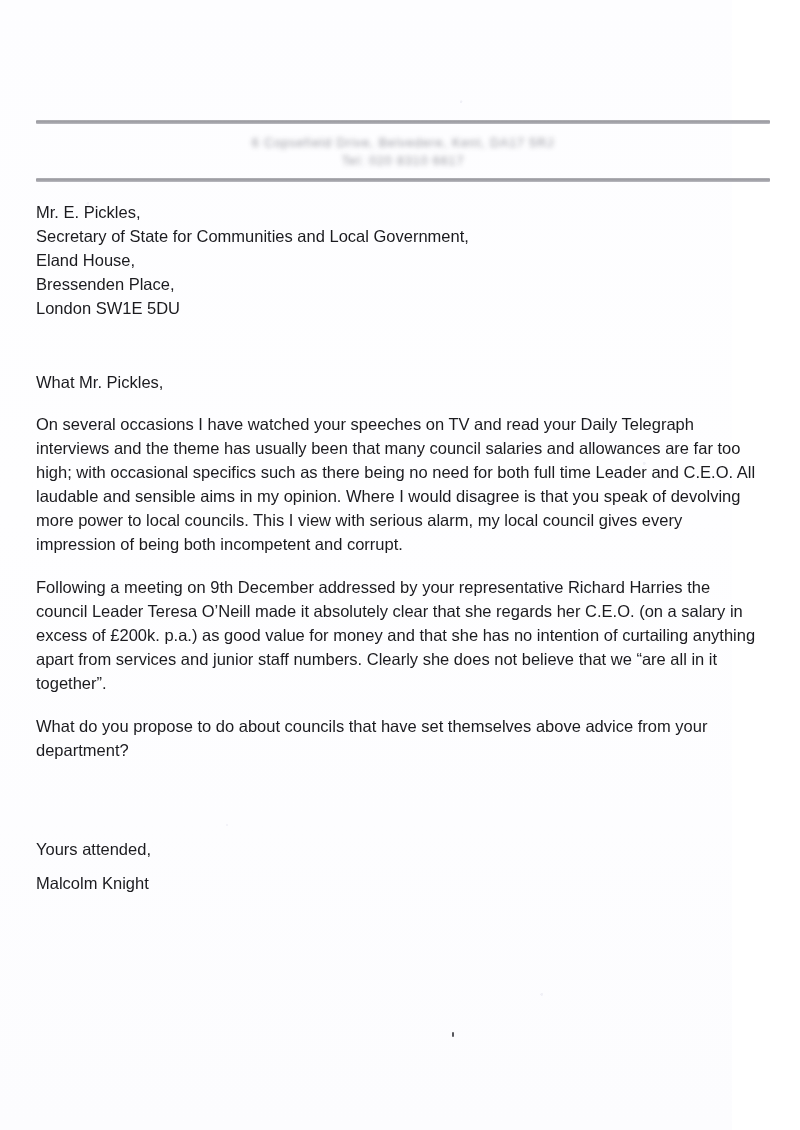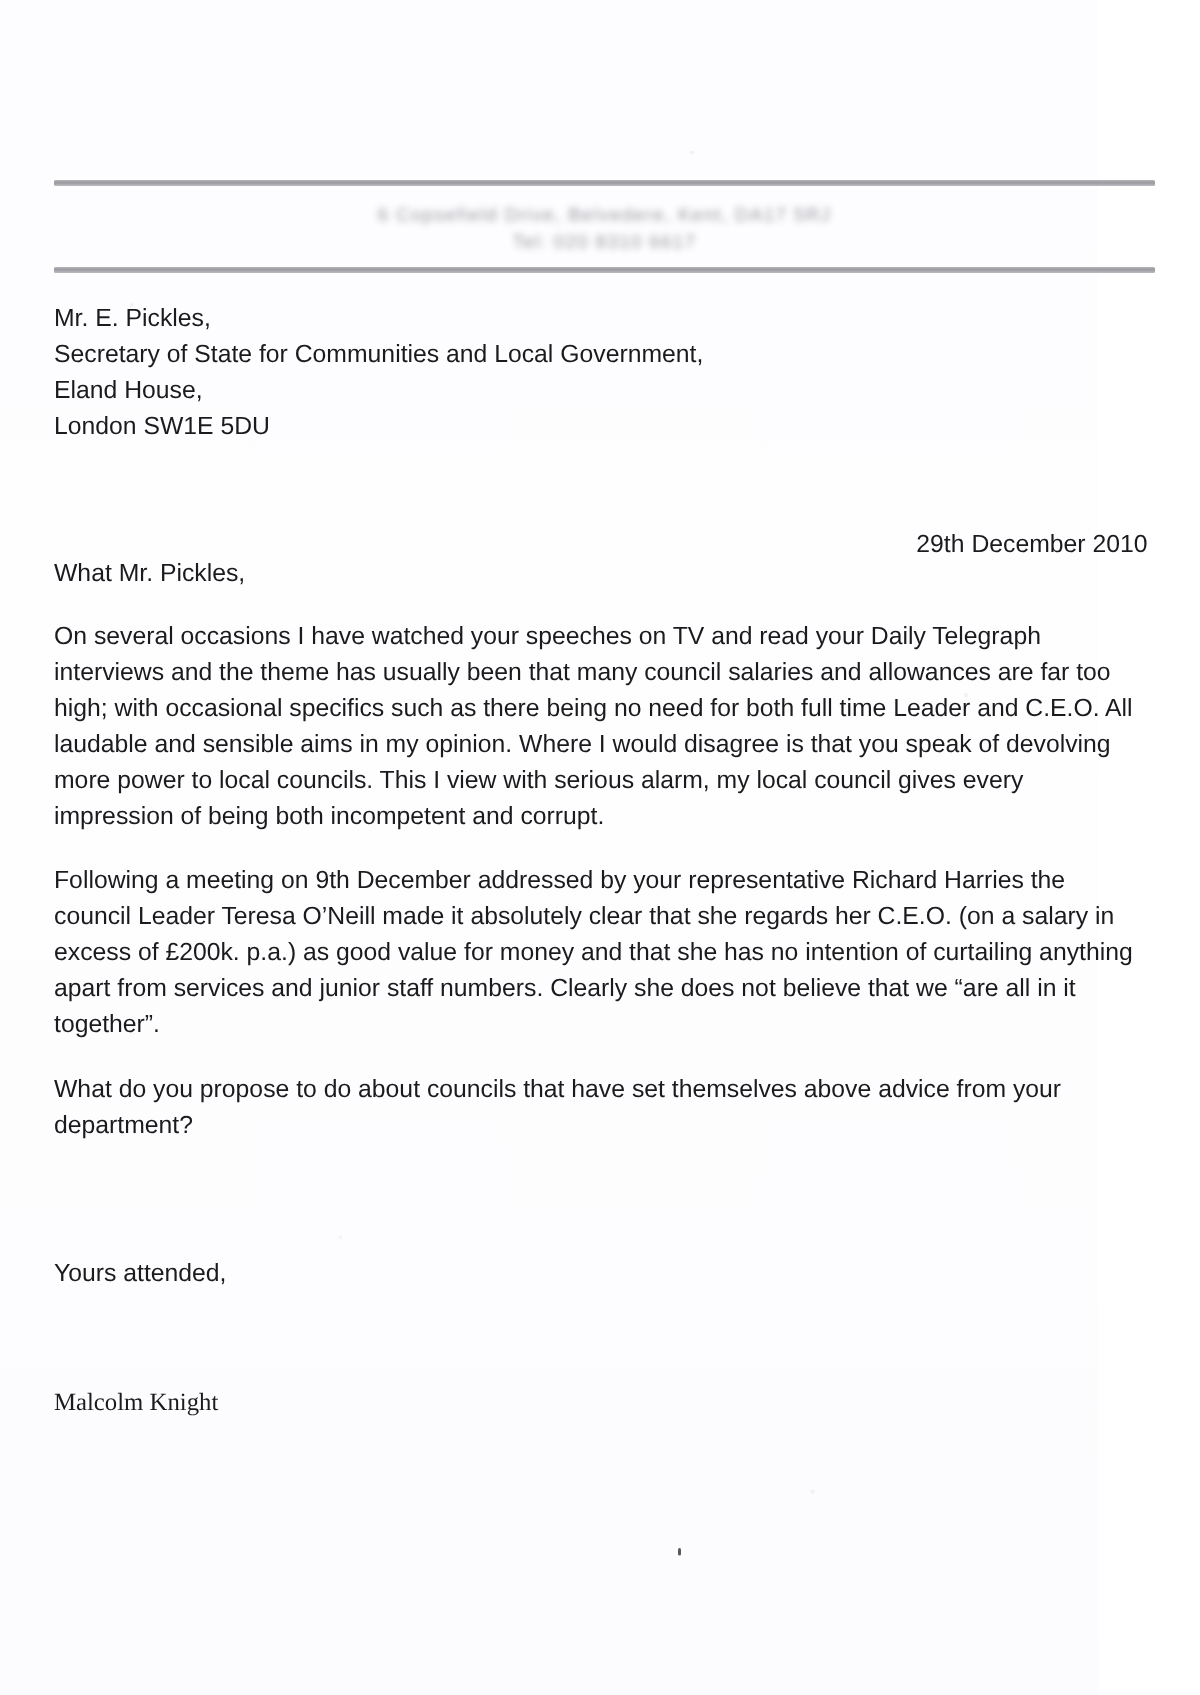--- a/index.html
+++ b/index.html
@@ -121,25 +121,24 @@
     position: absolute;
     left: 36px;
     top: 838px;
     font-size: 16.5px;
     line-height: 22px;
     color: #1b1b1f;
   }
   .signer {
     position: absolute;
     left: 36px;
-    top: 924px;
+    top: 872px;
     font-size: 16.5px;
     line-height: 22px;
     color: #1b1b1f;
-    font-family: Liberation Serif, serif;
   }
 
   
   .speck {
     position: absolute;
     left: 452px;
     top: 1032px;
     width: 2px;
     height: 5px;
     background: #3a3a40;
@@ -158,24 +157,24 @@
       <div class="lh-address redacted">6 Copsefield Drive, Belvedere, Kent, DA17 5RJ</div>
       <div class="lh-phone redacted">Tel: 020 8310 6617</div>
     </div>
     <div class="rule"></div>
   </div>
 
   <div class="recipient">
     <div>Mr. E. Pickles,</div>
     <div>Secretary of State for Communities and Local Government,</div>
     <div>Eland House,</div>
+    <div>Bressenden Place,</div>
     <div>London SW1E 5DU</div>
   </div>
 
-  <div class="date-line">29th December 2010</div>
 
   <div class="salutation">What Mr. Pickles,</div>
 
   <div class="body-text">
     <p>On several occasions I have watched your speeches on TV and read your Daily Telegraph interviews and the theme has usually been that many council salaries and allowances are far too high; with occasional specifics such as there being no need for both full time Leader and C.E.O. All laudable and sensible aims in my opinion. Where I would disagree is that you speak of devolving more power to local councils. This I view with serious alarm, my local council gives every impression of being both incompetent and corrupt.</p>
     <p>Following a meeting on 9th December addressed by your representative Richard Harries the council Leader Teresa O’Neill made it absolutely clear that she regards her C.E.O. (on a salary in excess of £200k. p.a.) as good value for money and that she has no intention of curtailing anything apart from services and junior staff numbers. Clearly she does not believe that we “are all in it together”.</p>
     <p>What do you propose to do about councils that have set themselves above advice from your department?</p>
   </div>
 
   <div class="closing">Yours attended,</div>

